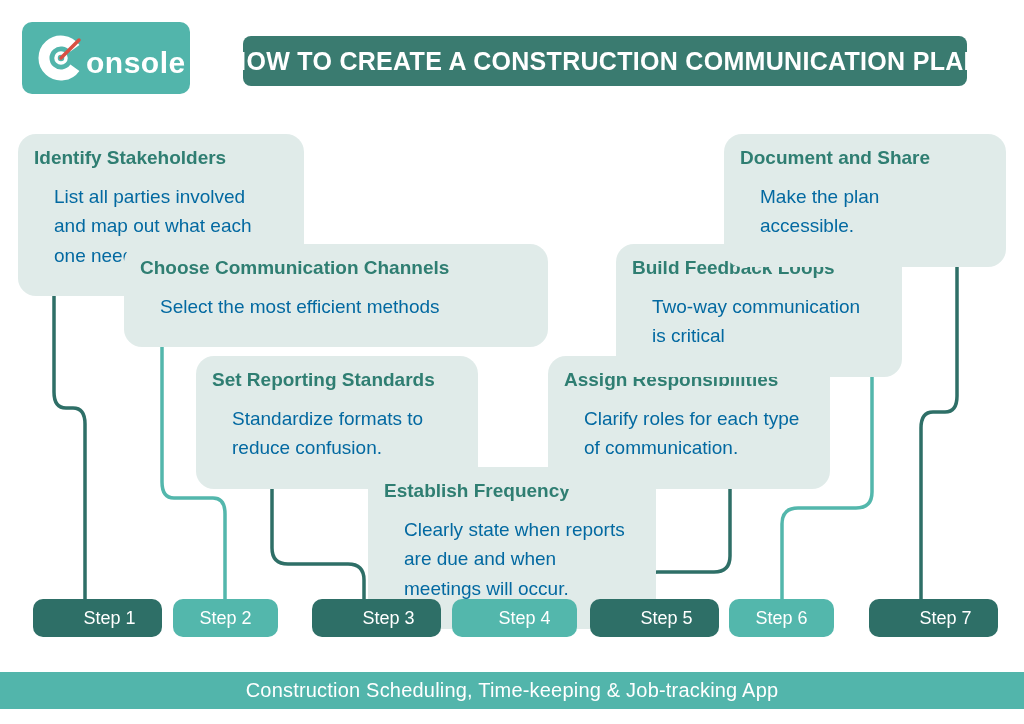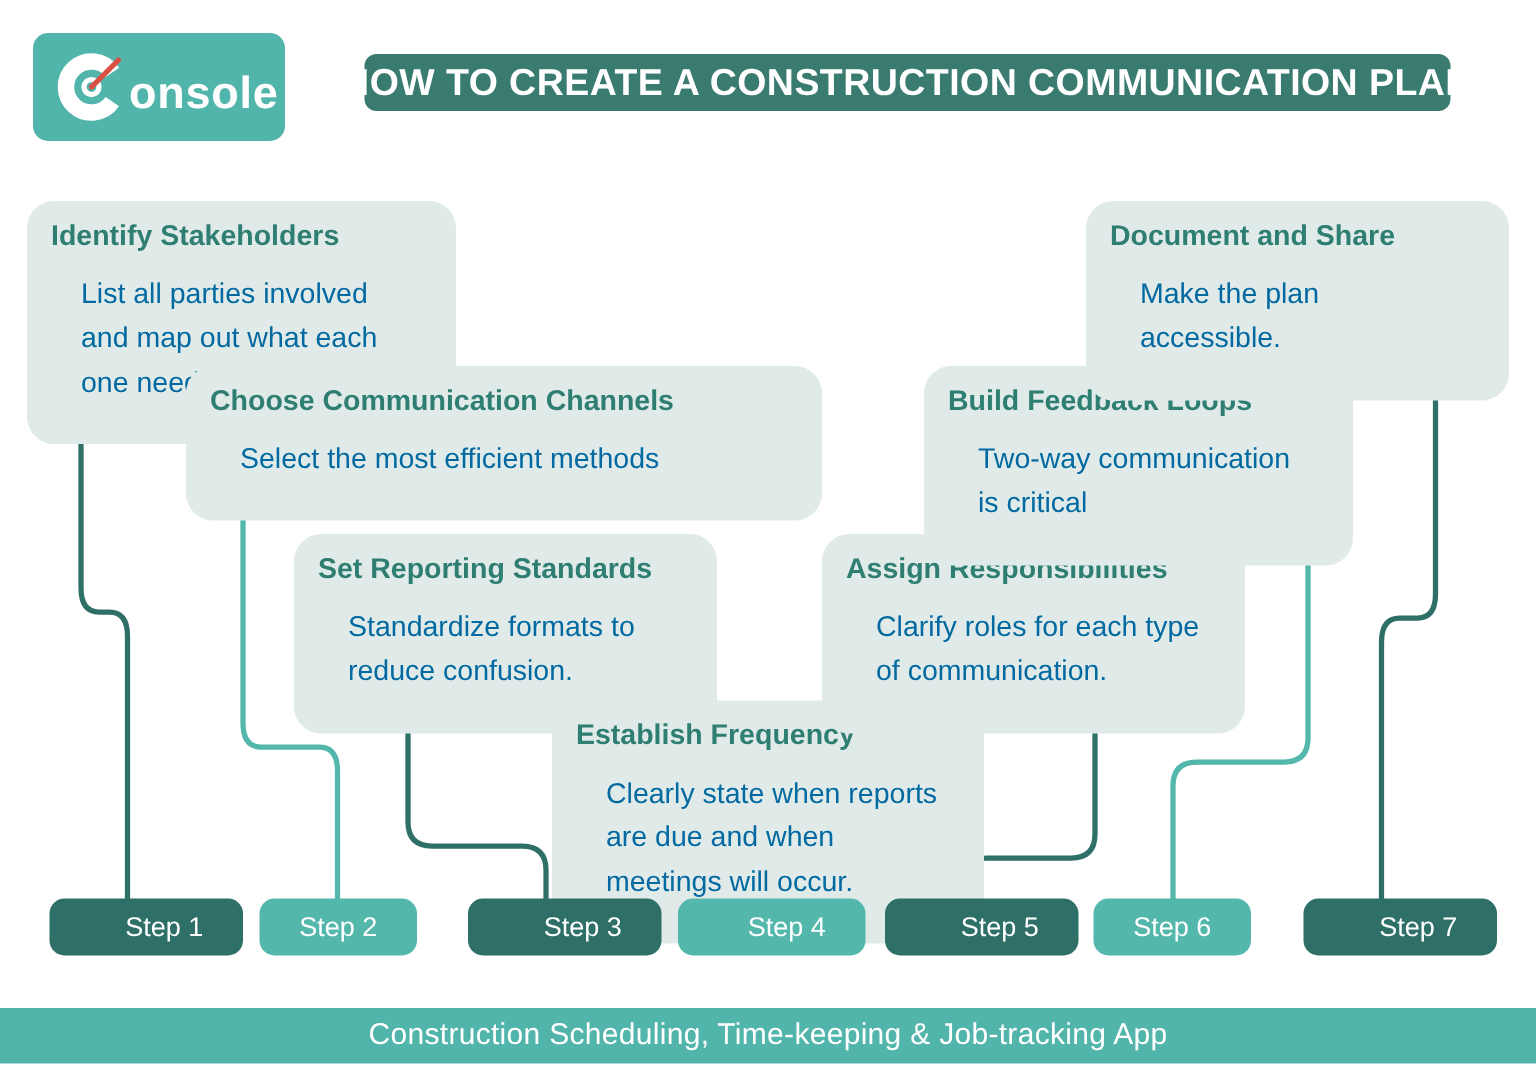--- a/index.html
+++ b/index.html
@@ -12,21 +12,21 @@
     position:absolute;left:22px;top:22px;width:168px;height:72px;
     background:#52b5ab;border-radius:10px;display:flex;align-items:center;
     padding:0 10px 0 12px;box-sizing:border-box;
   }
   .logo-text{
     color:#ffffff;font-weight:bold;font-size:30px;letter-spacing:.5px;
     margin-left:-2px;margin-top:10px;
   }
   
   .banner{
-    position:absolute;left:243px;top:36px;width:724px;height:38px;
+    position:absolute;left:243px;top:36px;width:724px;height:50px;
     background:#3a7b70;border-radius:8px;display:flex;align-items:center;justify-content:center;
   }
   .banner-text{
     color:#ffffff;font-weight:bold;font-size:25px;letter-spacing:.3px;white-space:nowrap;
   }
   
   .connectors{position:absolute;left:0;top:0;z-index:0;}
   .conn{fill:none;stroke-width:3.5px;stroke-linecap:round;}
   .conn-dark{stroke:#2e6f67;}
   .conn-light{stroke:#53b7ac;}

